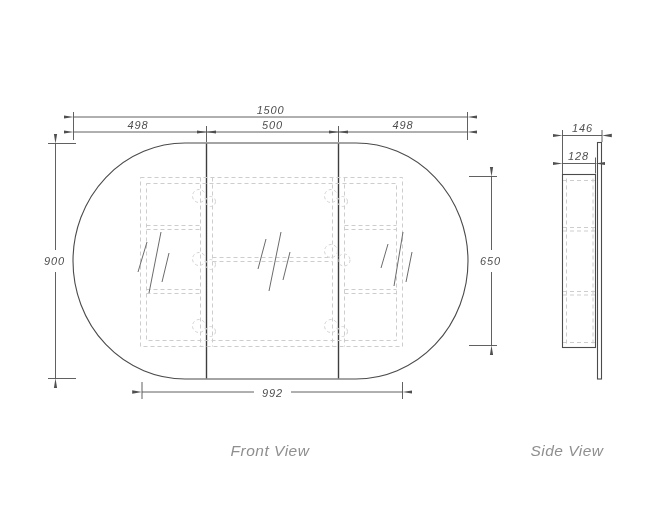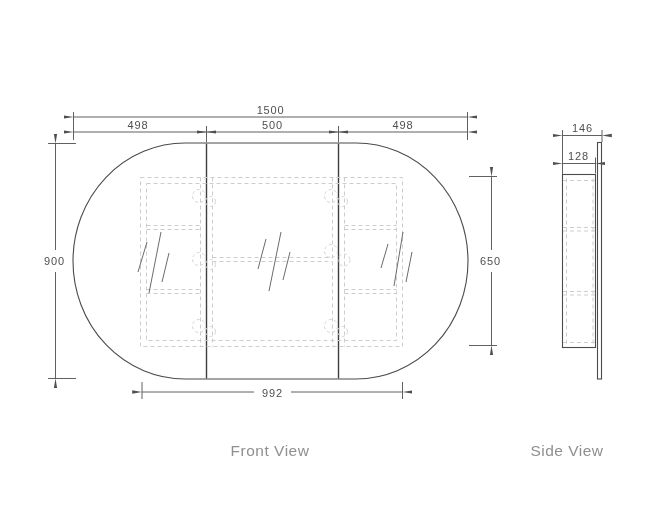--- a/index.html
+++ b/index.html
@@ -9,20 +9,21 @@
     width: 646px;
     height: 516px;
     overflow: hidden;
     font-family: "Liberation Sans", sans-serif;
   }
   .drawing-stage {
     position: relative;
     width: 646px;
     height: 388px;
     background: #ffffff;
+    font-style: italic;
   }
   svg { display: block; }
 
   
   .edge      { stroke: #4b4b4b; stroke-width: 1.1; fill: none; }
   .edge-bold { stroke: #3d3d3d; stroke-width: 1.4; fill: none; }
 
   
   .hidden-ln   { stroke: #cdcdcd; stroke-width: 1; fill: none; stroke-dasharray: 4 3; }
   .hidden-circ { stroke: #d4d4d4; stroke-width: 1; fill: none; stroke-dasharray: 3 2.5; }

